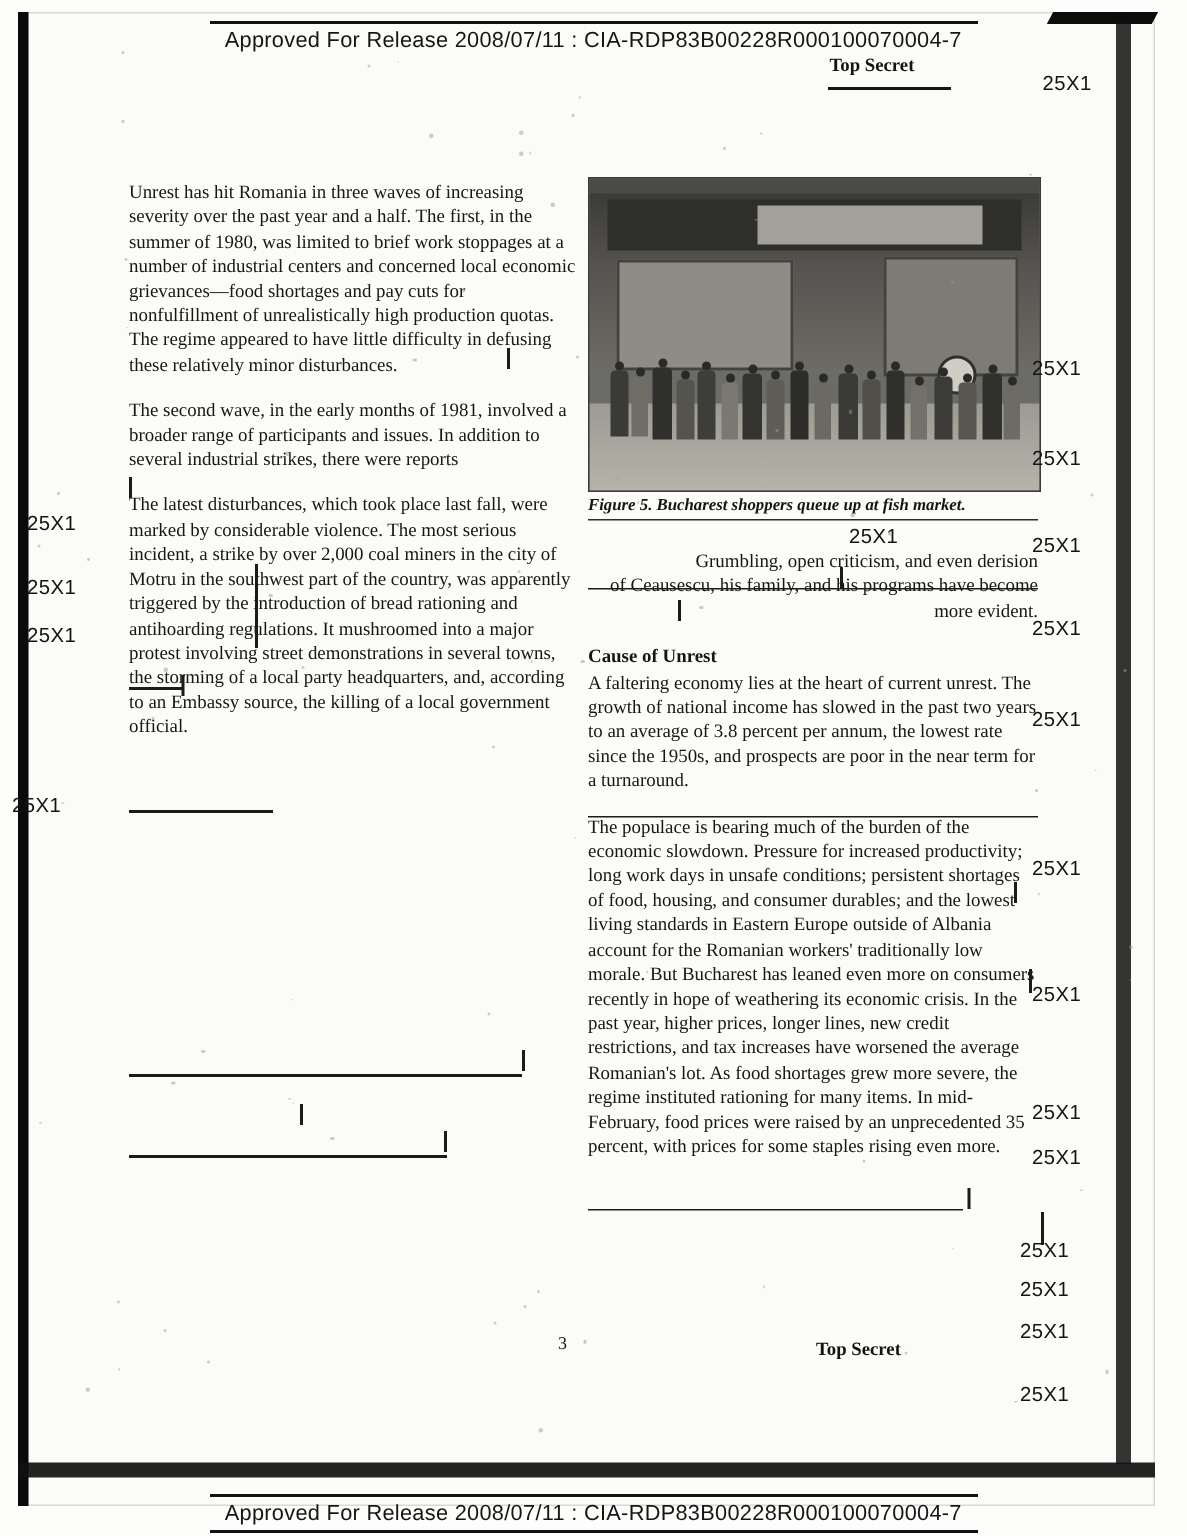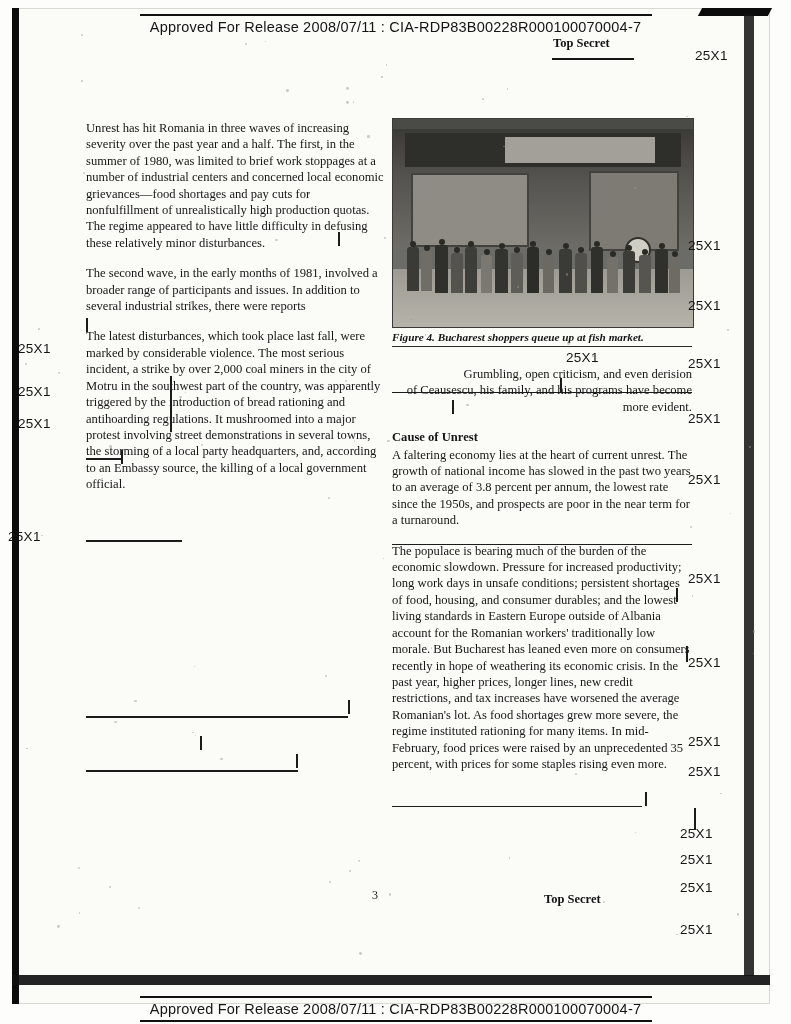--- a/index.html
+++ b/index.html
@@ -267,21 +267,21 @@
         <div class="crowd" style="left: 230px; top: 132px; width: 12px; height: 42px; background: rgb(59, 59, 55);"></div>
         <div class="crowd" style="left: 233px; top: 126px; width: 6px; height: 6px; border-radius: 50%; background: rgb(42, 42, 39);"></div>
         <div class="crowd" style="left: 246px; top: 136px; width: 12px; height: 38px; background: rgb(87, 85, 79);"></div>
         <div class="crowd" style="left: 249px; top: 130px; width: 6px; height: 6px; border-radius: 50%; background: rgb(42, 42, 39);"></div>
         <div class="crowd" style="left: 262px; top: 130px; width: 13px; height: 44px; background: rgb(48, 48, 45);"></div>
         <div class="crowd" style="left: 265.5px; top: 124px; width: 6px; height: 6px; border-radius: 50%; background: rgb(42, 42, 39);"></div>
         <div class="crowd" style="left: 276px; top: 138px; width: 11px; height: 36px; background: rgb(109, 107, 100);"></div>
         <div class="crowd" style="left: 278.5px; top: 132px; width: 6px; height: 6px; border-radius: 50%; background: rgb(42, 42, 39);"></div>
       </div>
   </div>
-  <div class="fig-caption">Figure 4. Bucharest shoppers queue up at fish market.</div>
+  <div class="fig-caption">Figure 5. Bucharest shoppers queue up at fish market.</div>
   <div class="fig-caption-rule"></div>
 
   <div class="col col-left">
     <p>Unrest has hit Romania in three waves of increasing severity over the past year and a half. The first, in the summer of 1980, was limited to brief work stoppages at a number of industrial centers and concerned local economic grievances—food shortages and pay cuts for nonfulfillment of unrealistically high production quotas. The regime appeared to have little difficulty in defusing these relatively minor disturbances.</p>
     <p>The second wave, in the early months of 1981, involved a broader range of participants and issues. In addition to several industrial strikes, there were reports</p>
     <p>The latest disturbances, which took place last fall, were marked by considerable violence. The most serious incident, a strike by over 2,000 coal miners in the city of Motru in the southwest part of the country, was apparently triggered by the introduction of bread rationing and antihoarding regulations. It mushroomed into a major protest involving street demonstrations in several towns, the storming of a local party headquarters, and, according to an Embassy source, the killing of a local government official.</p>
   </div>
 
   <div class="col col-right">
     <p style="text-indent:64px; margin-bottom:14px;text-align:right;">Grumbling, open criticism, and even derision of Ceausescu, his family, and his programs have become more evident.</p>

